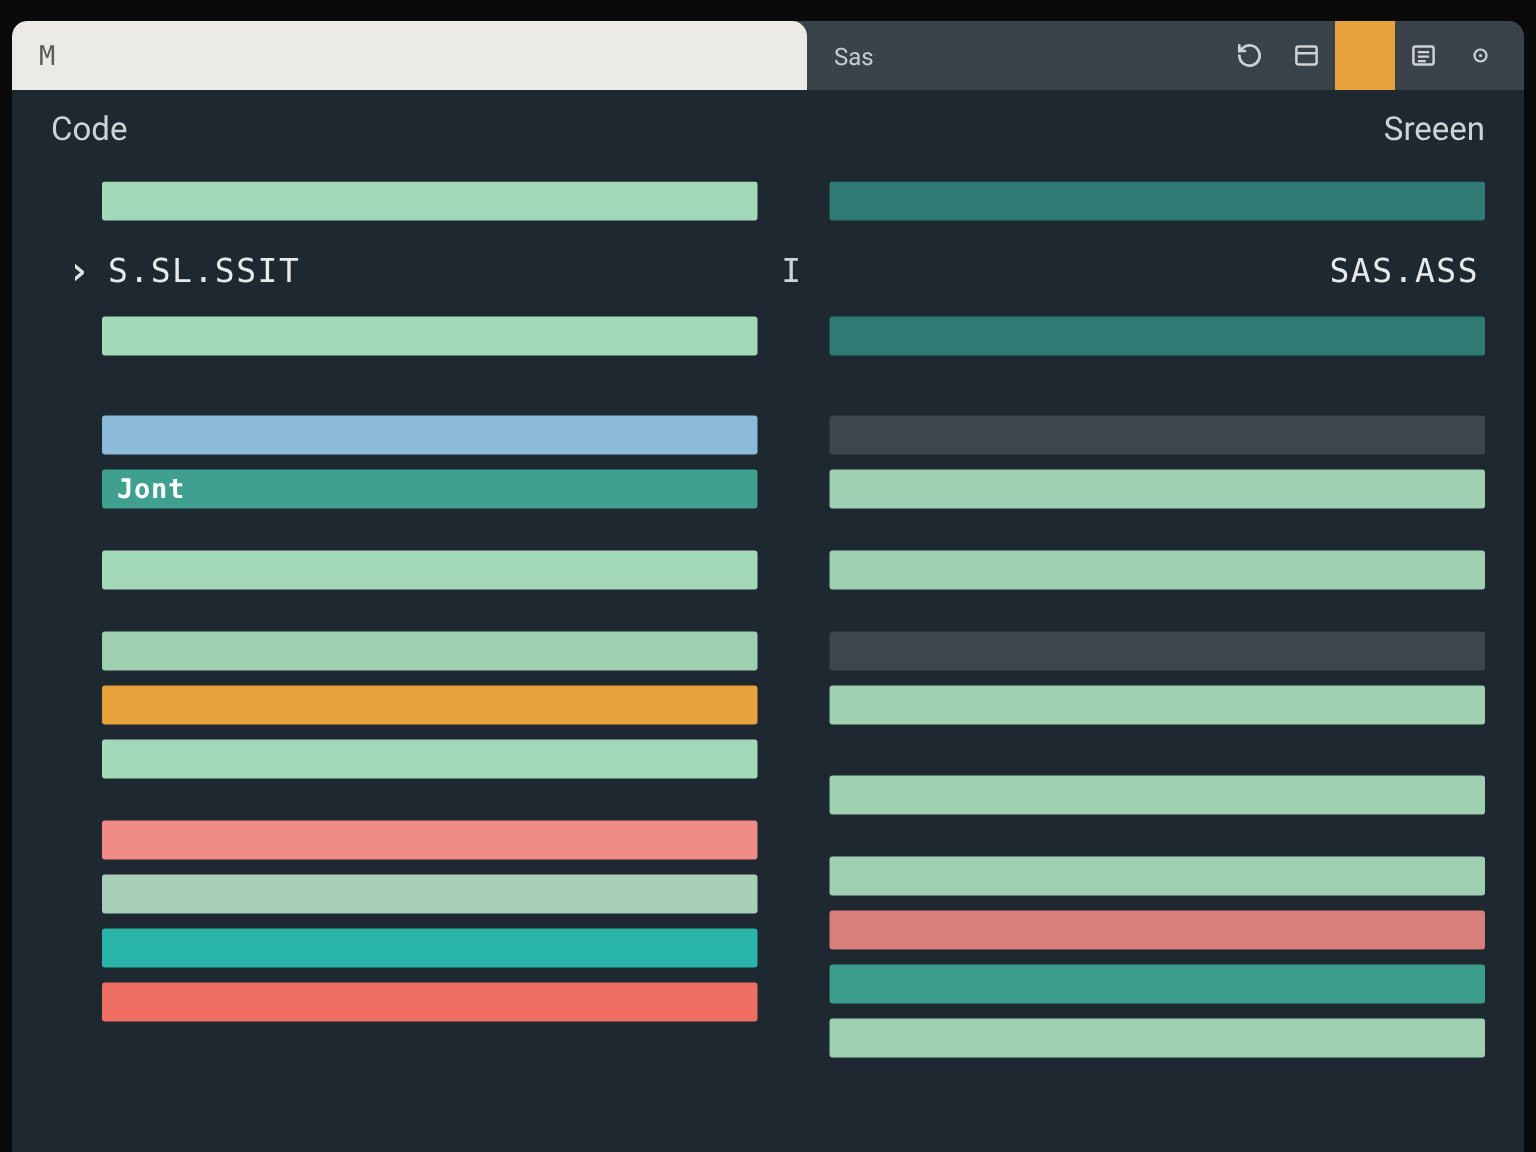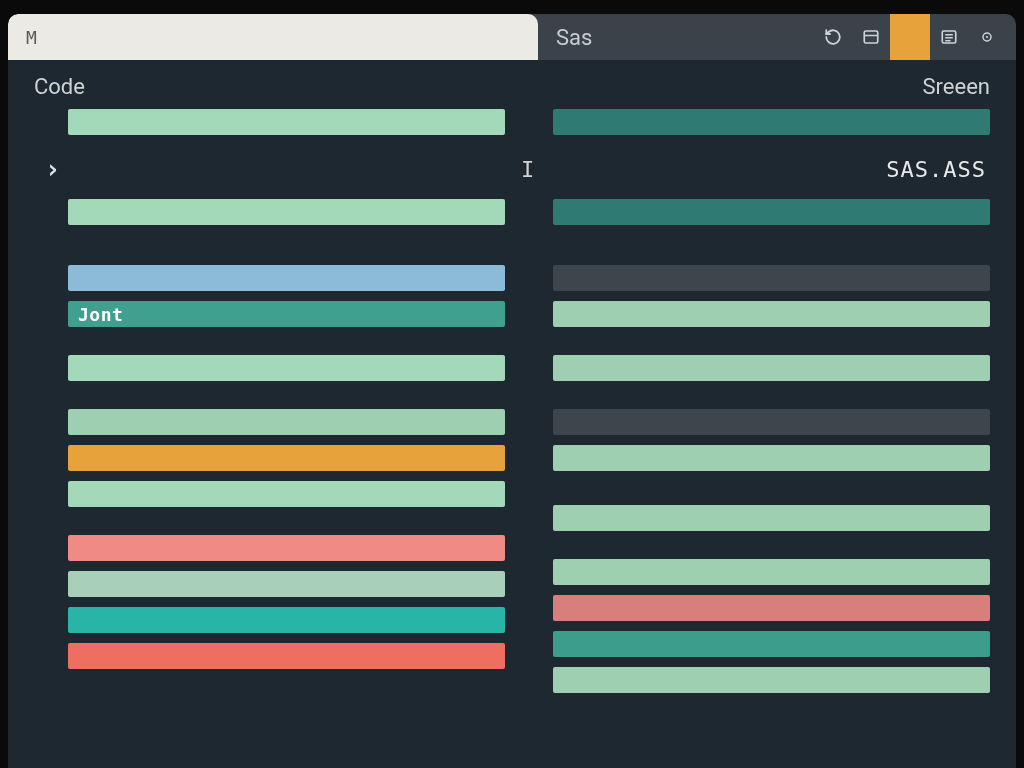--- a/index.html
+++ b/index.html
@@ -44,21 +44,21 @@
     font-family: "Consolas","Menlo",monospace;
     font-size: 18px;
     color: #5a5a5a;
     margin-right: 6px;
   }
   .tab-inactive {
     display: flex;
     align-items: center;
     padding: 0 18px;
     color: #c8ccce;
-    font-size: 22px;
+    font-size: 16px;
     font-weight: 400;
   }
   .tabbar-right {
     margin-left: auto;
     display: flex;
     align-items: center;
     gap: 0;
     padding-right: 10px;
   }
   .toolbar-btn {
@@ -72,21 +72,21 @@
   }
   .toolbar-btn.hl {
     background: #e7a23b;
     width: 40px;
     height: 46px;
   }
   .toolbar-btn svg { display: block; }
   
   .headers {
     display: flex;
-    padding: 14px 26px 10px 26px;
+    padding: 14px 26px 22px 26px;
     color: #cfd3d5;
     font-size: 22px;
   }
   .headers .left { flex: 1; }
   .headers .right { text-align: center; margin-left: 20px; }
   
   .body {
     flex: 1;
     display: flex;
     gap: 14px;
@@ -206,20 +206,21 @@
   <div class="headers">
     <div class="left">Code</div>
     <div class="right">Sreeen</div>
   </div>
 
   <div class="body">
     <div class="col" id="col-left">
         <div class="bar c-mint"></div>
         <div class="selector-row">
           <span class="chev">›</span>
+          <span>S.SL.SSIT</span>
         </div>
         <div class="bar c-mint"></div>
         <div class="gap-lg"></div>
         <div class="bar c-sky"></div>
         <div class="bar c-teal">Jont</div>
         <div class="gap-md"></div>
         <div class="bar c-mint"></div>
         <div class="gap-md"></div>
         <div class="bar c-mintmut"></div>
         <div class="bar c-orange"></div>

